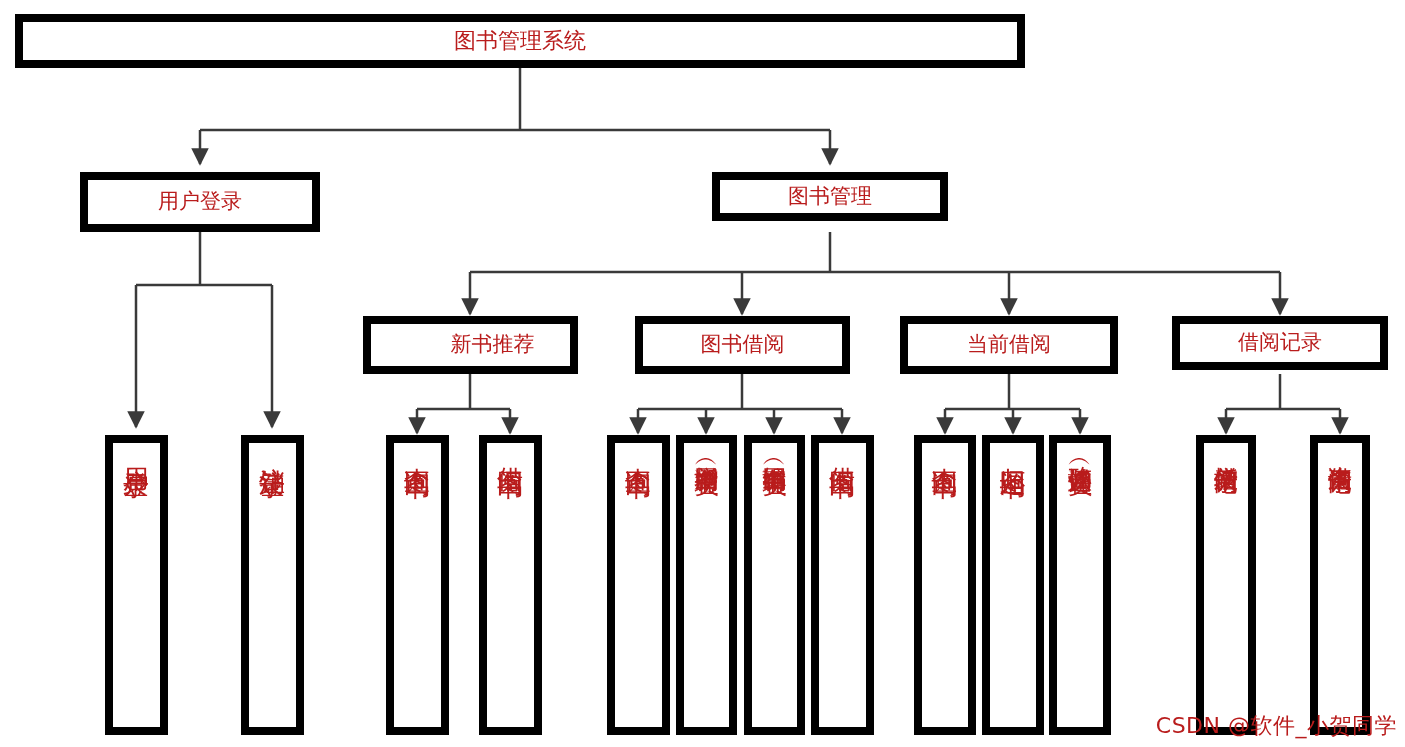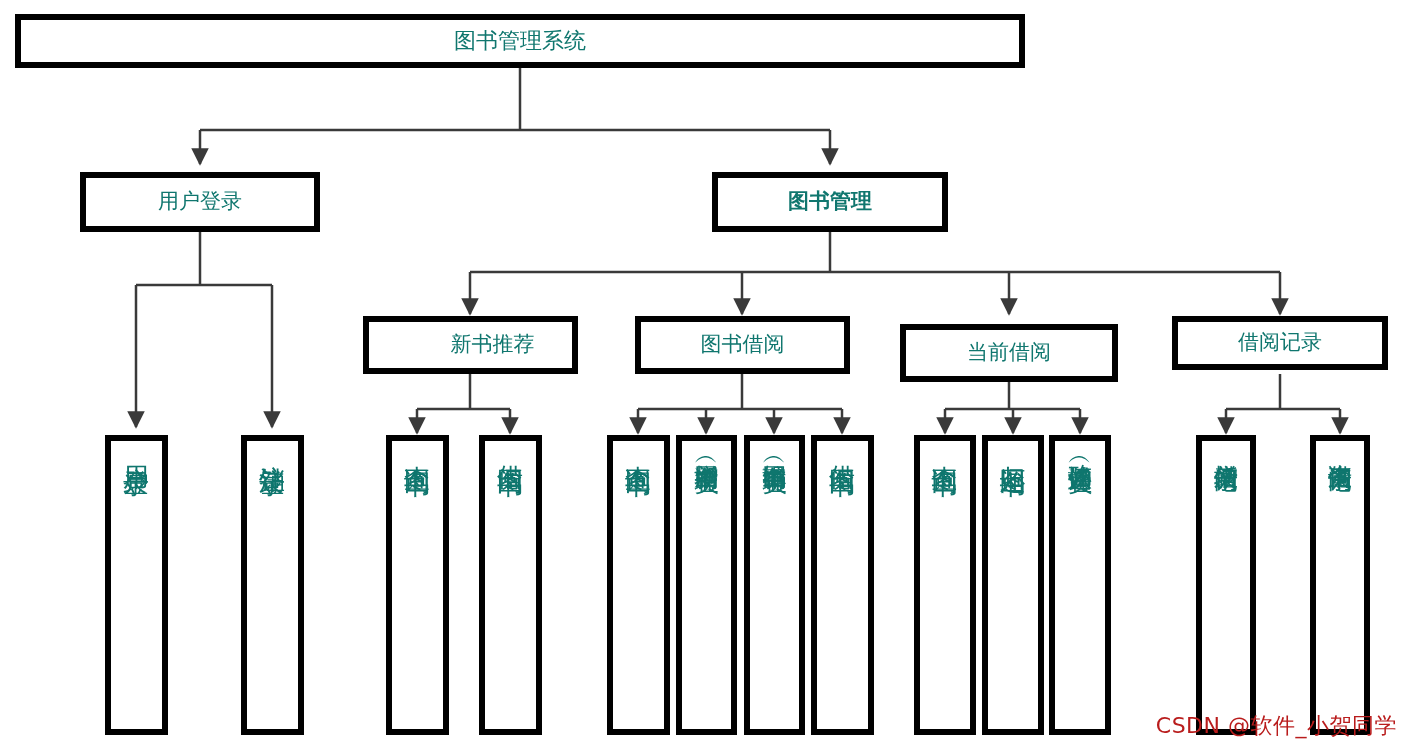--- a/index.html
+++ b/index.html
@@ -22,25 +22,25 @@
     left: 0;
     top: 0;
     width: 1405px;
     height: 747px;
     pointer-events: none;
   }
   .node {
     position: absolute;
     box-sizing: border-box;
     background: #ffffff;
-    border: 6px solid #000000;
+    border: 8px solid #000000;
     display: flex;
     align-items: center;
     justify-content: center;
-    color: #0f766e;
+    color: #b91c1c;
   }
   .node .label {
     display: block;
     text-align: center;
     line-height: 1.12;
     white-space: nowrap;
   }
   
   .node.horiz .label {
     font-size: 21px;
@@ -130,31 +130,31 @@
     </g>
   </svg>
 
   <div class="node horiz" id="node-root" style="left:15px; top:14px; width:1010px; height:54px;">
     <span class="label">图书管理系统</span>
   </div>
 
   <div class="node horiz" style="left:80px; top:172px; width:240px; height:60px;">
     <span class="label">用户登录</span>
   </div>
-  <div class="node horiz" style="left:712px; top:172px; width:236px; height:60px;font-weight:bold;">
+  <div class="node horiz" style="left:712px; top:172px; width:236px; height:49px;">
     <span class="label">图书管理</span>
   </div>
 
   <div class="node horiz" style="left:363px; top:316px; width:215px; height:58px;padding-left:44px;">
     <span class="label">新书推荐</span>
   </div>
   <div class="node horiz" style="left:635px; top:316px; width:215px; height:58px;">
     <span class="label">图书借阅</span>
   </div>
-  <div class="node horiz" style="left:900px; top:316px; width:218px; height:58px;margin-top:8px;">
+  <div class="node horiz" style="left:900px; top:316px; width:218px; height:58px;">
     <span class="label">当前借阅</span>
   </div>
   <div class="node horiz" style="left:1172px; top:316px; width:216px; height:54px;">
     <span class="label">借阅记录</span>
   </div>
 
   <div class="node vert" style="left:105px; top:435px; width:63px; height:300px;">
     <span class="label">用户登录</span>
   </div>
   <div class="node vert" style="left:241px; top:435px; width:63px; height:300px;">

